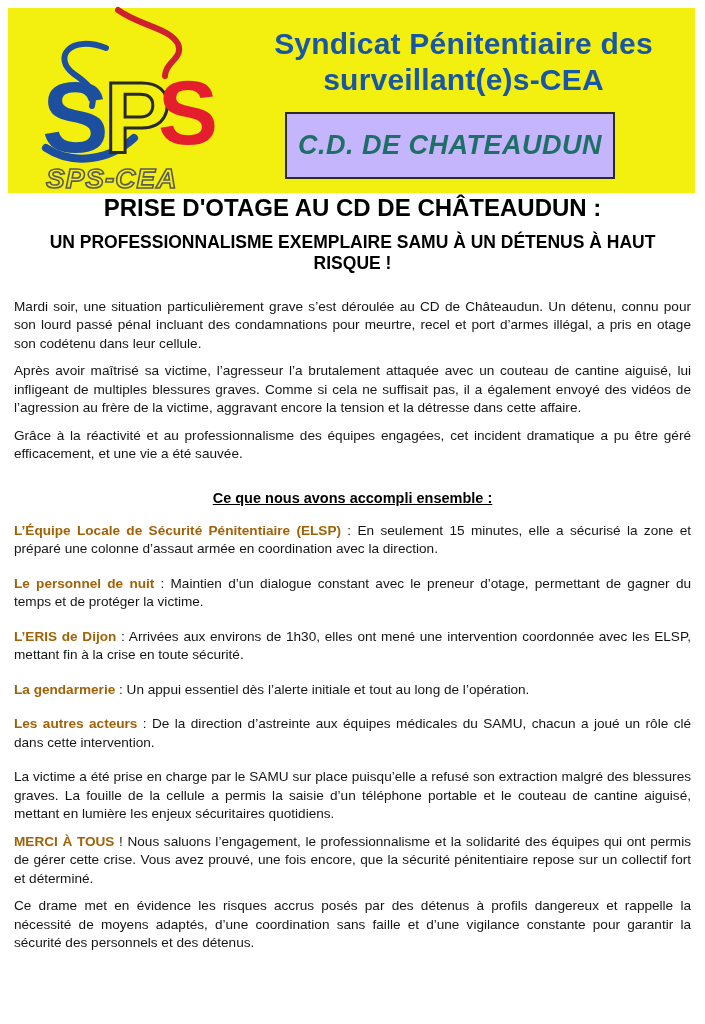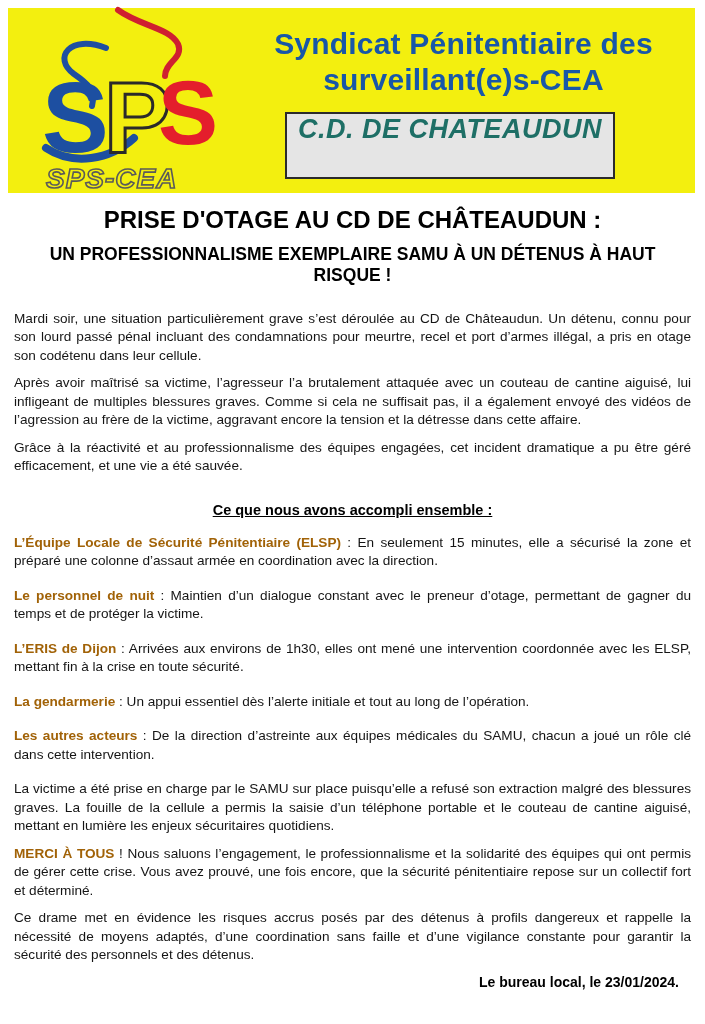--- a/index.html
+++ b/index.html
@@ -34,38 +34,39 @@
     font-weight: bold;
     font-size: 30px;
     line-height: 36px;
     color: #1857a8;
     letter-spacing: 0.2px;
   }
   .facility-box {
     position: absolute;
     top: 104px; left: 277px;
     width: 330px; height: 67px;
-    background: #e5e5e5;
+    background: #c4b5fd;
     border: 2px solid #2b2b2b;
     display: flex;
+    align-items: center;
     justify-content: center;
   }
   .facility-box span {
     font-style: italic;
     font-weight: bold;
     font-size: 27px;
     color: #1e6f66;
     letter-spacing: 0.5px;
     white-space: nowrap;
   }
 
   
   .content {
     position: absolute;
-    top: 190px; left: 14px; right: 14px; margin-top: 12px;
+    top: 190px; left: 14px; right: 14px;
   }
   .headline-1 {
     text-align: center;
     font-weight: bold;
     font-size: 24px;
     line-height: 1.15;
     margin: 4px 0 10px 0;
     color: #000;
   }
   .headline-2 {
@@ -154,16 +155,15 @@
     <p class="body-text item"><b>La gendarmerie</b><span> : Un appui essentiel dès l’alerte initiale et tout au long de l’opération.</span></p>
 
     <p class="body-text item"><b>Les autres acteurs</b><span> : De la direction d’astreinte aux équipes médicales du SAMU, chacun a joué un rôle clé dans cette intervention.</span></p>
 
 
     <p class="body-text">La victime a été prise en charge par le SAMU sur place puisqu’elle a refusé son extraction malgré des blessures graves. La fouille de la cellule a permis la saisie d’un téléphone portable et le couteau de cantine aiguisé, mettant en lumière les enjeux sécuritaires quotidiens.</p>
     <p class="body-text"><b>MERCI À TOUS</b><span> ! Nous saluons l’engagement, le professionnalisme et la solidarité des équipes qui ont permis de gérer cette crise. Vous avez prouvé, une fois encore, que la sécurité pénitentiaire repose sur un collectif fort et déterminé.</span></p>
 
     <p class="body-text">Ce drame met en évidence les risques accrus posés par des détenus à profils dangereux et rappelle la nécessité de moyens adaptés, d’une coordination sans faille et d’une vigilance constante pour garantir la sécurité des personnels et des détenus.</p>
 
-    <div class="signature">Le bureau local, le 23/01/2024.</div>
   </div>
 
 </div>
 
 </body></html>

